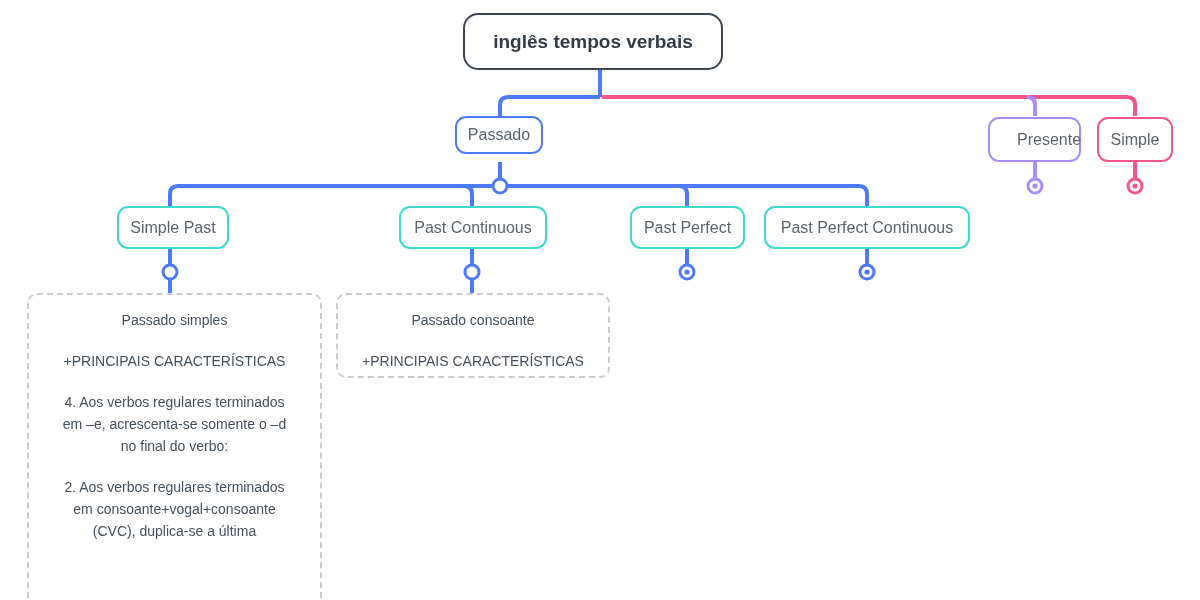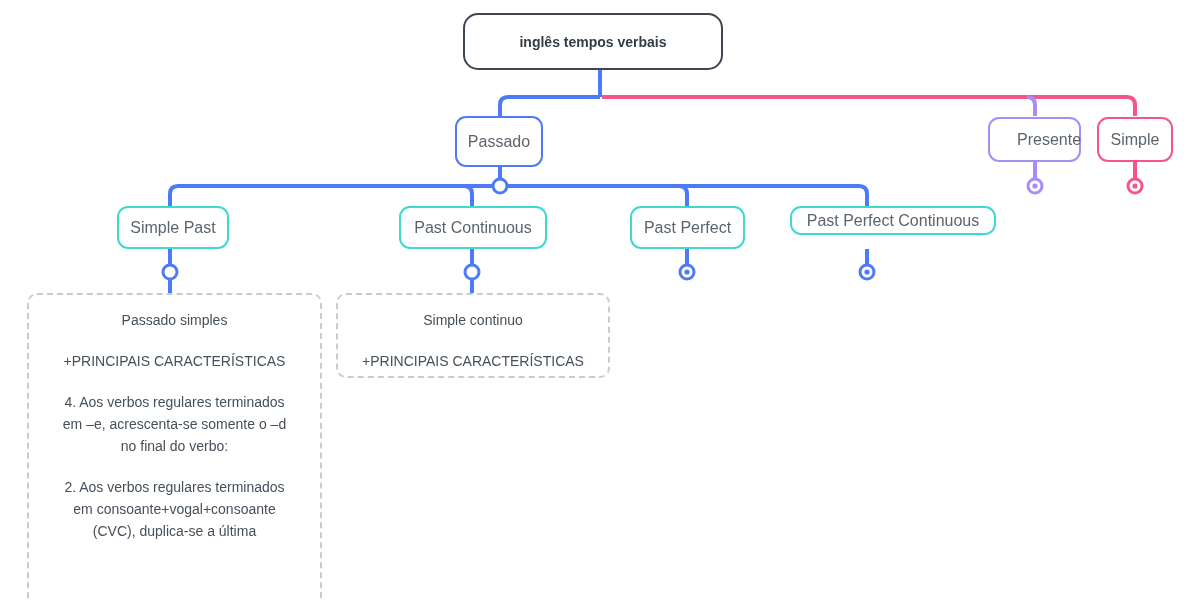--- a/index.html
+++ b/index.html
@@ -38,21 +38,21 @@
     font-size: 16px;
     color: var(--c-node_text, #5b646d);
     white-space: nowrap;
     cursor: pointer;
   }
   .node--root {
     border-radius: 15px;
     border-color: var(--c-root_border, #3e4751);
     color: var(--c-root_text, #333c44);
     font-weight: 700;
-    font-size: 14px;
+    font-size: 19px;
     justify-content: center;
   }
   .node--blue   { border-color: var(--c-blue,   #4d7bf7); }
   .node--teal   { border-color: var(--c-teal,   #3fd9d0); }
   .node--purple { border-color: var(--c-purple, #a88df7); padding-left: 29px; }
   .node--pink   { border-color: var(--c-pink,   #f6558c); }
 
   .note {
     position: absolute;
     box-sizing: border-box;
@@ -112,21 +112,21 @@
     <g>
       <circle class="toggle-ring st-pink" cx="1135" cy="186" r="7"></circle>
       <circle class="fl-pink" cx="1135" cy="186" r="2.6"></circle>
     </g>
   </svg>
 
   <div class="node node--root" style="left:463px; top:13px; width:260px; height:57px;">
     <span>inglês tempos verbais</span>
   </div>
 
-  <div class="node node--blue" style="left:455px; top:116px; width:88px; height:51px;">
+  <div class="node node--blue" style="left:455px; top:116px; width:88px; height:38px;">
     <span>Passado</span>
   </div>
 
   <div class="node node--purple" style="left:988px; top:117px; width:93px; height:45px;">
     <span>Presente</span>
   </div>
 
   <div class="node node--pink" style="left:1097px; top:117px; width:76px; height:45px;">
     <span>Simple</span>
   </div>
@@ -136,33 +136,33 @@
   </div>
 
   <div class="node node--teal" style="left:630px; top:206px; width:115px; height:43px;">
     <span>Past Perfect</span>
   </div>
 
   <div class="node node--teal" style="left:399px; top:206px; width:148px; height:43px;">
     <span>Past Continuous</span>
   </div>
 
-  <div class="node node--teal" style="left:764px; top:206px; width:206px; height:29px;margin-left:26px;">
+  <div class="node node--teal" style="left:764px; top:206px; width:206px; height:43px;">
     <span>Past Perfect Continuous</span>
   </div>
 
   <div class="note" style="left:27px; top:293px; width:295px; height:340px;">
     <p>Passado simples</p>
     <p>+PRINCIPAIS CARACTERÍSTICAS</p>
     <p>4. Aos verbos regulares terminados
 em –e, acrescenta-se somente o –d
 no final do verbo:</p>
     <p>2. Aos verbos regulares terminados
 em consoante+vogal+consoante
 (CVC), duplica-se a última</p>
   </div>
 
   <div class="note" style="left:336px; top:293px; width:274px; height:85px;">
-    <p>Simple continuo</p>
+    <p>Passado consoante</p>
     <p>+PRINCIPAIS CARACTERÍSTICAS</p>
   </div>
 
 </div>
 
 </body></html>

